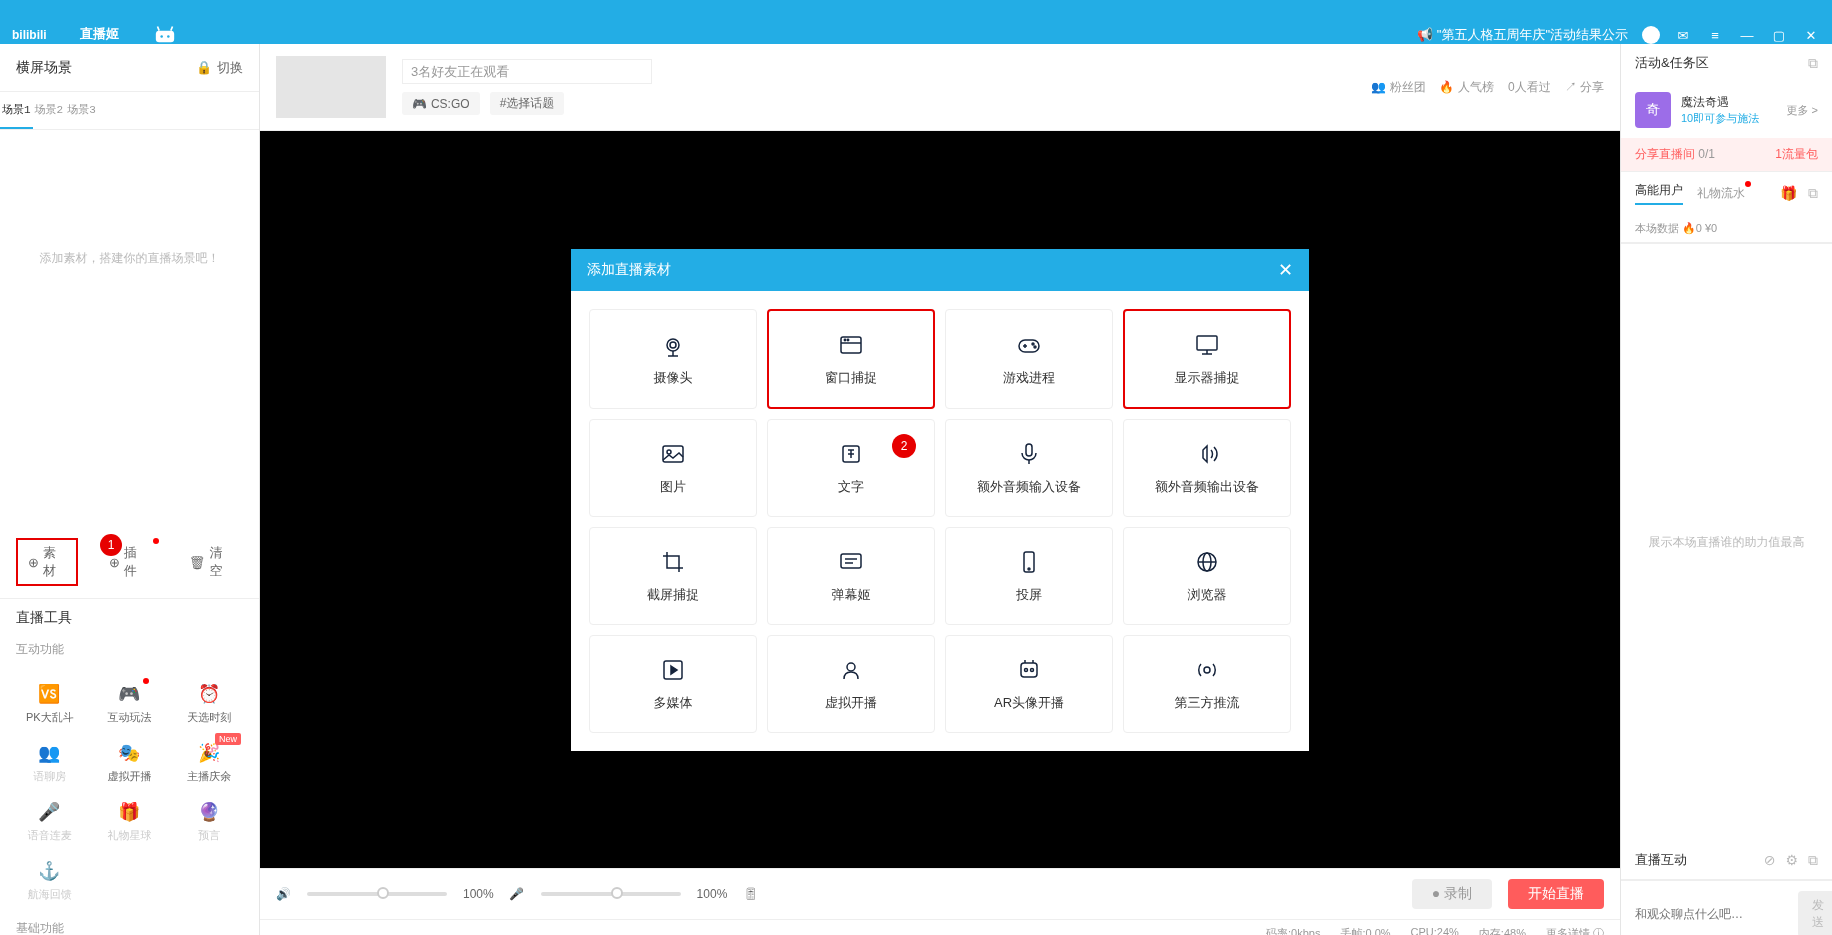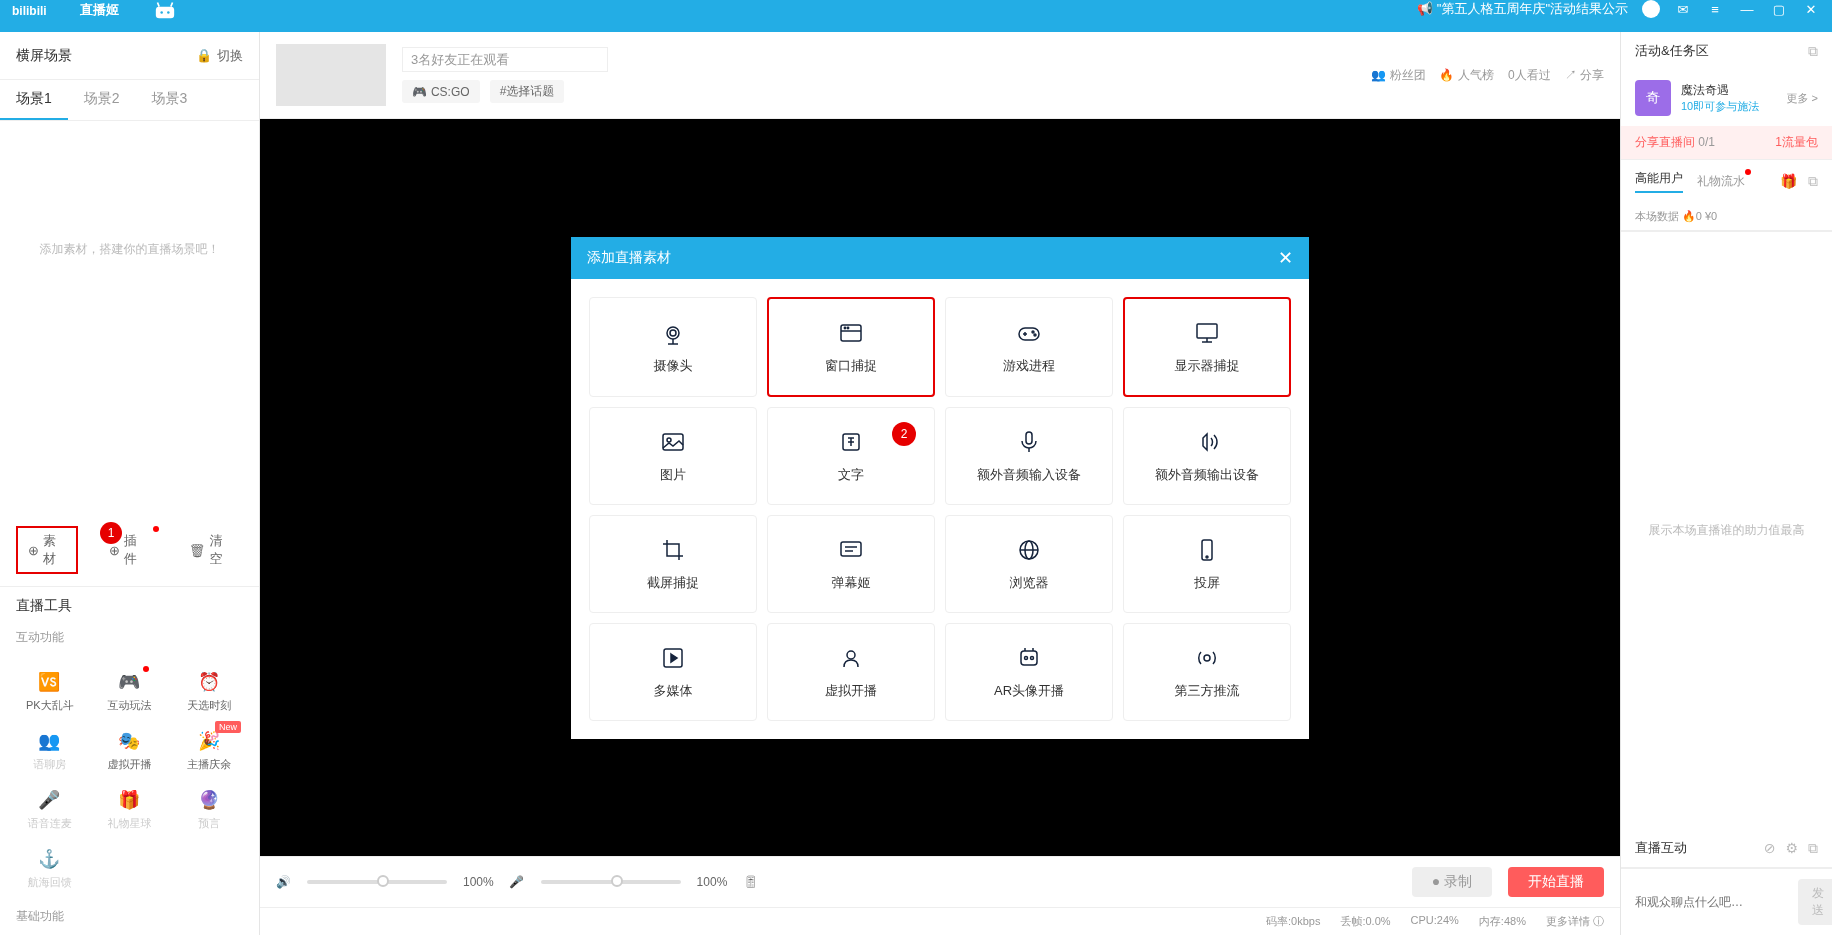--- a/index.html
+++ b/index.html
@@ -1,35 +1,35 @@
 <!DOCTYPE html>
 <html><head>
   <meta charset="utf-8">
   <style>
     * { margin: 0; padding: 0; box-sizing: border-box; font-family: -apple-system, BlinkMacSystemFont, "Segoe UI", "Microsoft YaHei", sans-serif; }
     body { width: 1832px; height: 935px; background: #f5f5f5; overflow: hidden; }
     
     
-    .titlebar { height: 32px; background: #23ade5; display: flex; align-items: flex-start; padding: 0 12px; color: #fff; font-size: 13px; }
+    .titlebar { height: 44px; background: #23ade5; display: flex; align-items: flex-end; padding: 0 12px; color: #fff; font-size: 13px; }
     .titlebar-logo { display: flex; align-items: center; gap: 8px; font-weight: bold; }
     .titlebar-logo svg { width: 60px; height: 20px; }
     .titlebar-mascot { width: 30px; height: 24px; margin-left: 8px; }
     .titlebar-right { margin-left: auto; display: flex; align-items: center; gap: 14px; }
     .titlebar-icon { width: 18px; height: 18px; cursor: pointer; display: inline-flex; align-items: center; justify-content: center; }
     .titlebar-avatar { width: 18px; height: 18px; border-radius: 50%; background: #fff; }
     
     
     .main-container { display: flex; height: calc(100% - 32px); }
     
     
     .sidebar { width: 260px; background: #fff; display: flex; flex-direction: column; border-right: 1px solid #e5e5e5; }
     .scene-header { height: 48px; display: flex; align-items: center; padding: 0 16px; border-bottom: 1px solid #eee; font-size: 14px; color: #333; justify-content: space-between; }
     .scene-switch { display: flex; align-items: center; gap: 4px; color: #666; font-size: 13px; }
     .scene-tabs { display: flex; border-bottom: 1px solid #eee; }
-    .scene-tab { padding: 10px 16px; font-size: 14px; color: #999; cursor: pointer; border-bottom: 2px solid transparent; }
+    .scene-tab { padding: 10px 2px; font-size: 11px; color: #999; cursor: pointer; border-bottom: 2px solid transparent; font-family: Liberation Mono, monospace; }
     .scene-tab.active { color: #333; border-bottom-color: #23ade5; }
     .scene-content { flex: 1; display: flex; flex-direction: column; }
     .scene-placeholder { text-align: center; padding: 120px 20px 40px; color: #bbb; font-size: 12px; }
     .material-toolbar { display: flex; gap: 20px; padding: 12px 16px; align-items: center; }
     .material-btn { display: flex; align-items: center; gap: 4px; padding: 4px 10px; font-size: 13px; color: #666; cursor: pointer; border: 1px solid transparent; position: relative; }
     .material-btn.highlighted { border: 2px solid #e60000; }
     .annotation-badge { width: 22px; height: 22px; border-radius: 50%; background: #e60000; color: #fff; display: flex; align-items: center; justify-content: center; font-size: 12px; position: absolute; }
     .badge-1 { left: 100px; top: 8px; z-index: 5; }
     .red-dot { width: 6px; height: 6px; background: #f00; border-radius: 50%; position: absolute; top: -2px; right: -2px; }
     .tool-section { border-top: 1px solid #eee; }
@@ -39,21 +39,21 @@
     .tool-item { display: flex; flex-direction: column; align-items: center; gap: 4px; padding: 6px 4px; cursor: pointer; font-size: 11px; color: #666; position: relative; }
     .tool-item.disabled { color: #ccc; }
     .tool-item-icon { width: 24px; height: 24px; display: flex; align-items: center; justify-content: center; font-size: 18px; }
     .tool-new-badge { position: absolute; top: -2px; right: 6px; background: #ff5c5c; color: #fff; font-size: 9px; padding: 1px 4px; border-radius: 2px; }
     
     
     .center { flex: 1; display: flex; flex-direction: column; background: #fff; }
     .stream-header { display: flex; align-items: center; padding: 12px 16px; gap: 16px; border-bottom: 1px solid #eee; }
     .stream-thumb { width: 110px; height: 62px; background: #e5e5e5; }
     .stream-info { flex: 1; display: flex; flex-direction: column; gap: 8px; }
-    .stream-title-input { font-size: 13px; color: #999; padding: 4px 8px; border: 1px solid #eee; width: 206px; }
+    .stream-title-input { font-size: 13px; color: #999; padding: 4px 8px; border: 1px solid #eee; width: 250px; }
     .stream-tags { display: flex; gap: 10px; }
     .stream-tag { padding: 3px 10px; background: #f5f5f5; border-radius: 3px; font-size: 12px; color: #666; display: flex; align-items: center; gap: 4px; }
     .stream-actions { display: flex; gap: 14px; font-size: 12px; color: #999; align-items: center; }
     .stream-preview { flex: 1; background: #000; position: relative; }
     .stream-controls { display: flex; align-items: center; padding: 10px 16px; gap: 16px; border-top: 1px solid #eee; font-size: 12px; color: #666; }
     .slider { flex-shrink: 0; width: 140px; height: 4px; background: #ddd; border-radius: 2px; position: relative; }
     .slider-handle { width: 12px; height: 12px; background: #fff; border: 2px solid #ccc; border-radius: 50%; position: absolute; top: -5px; }
     .btn { padding: 6px 20px; border-radius: 4px; font-size: 14px; cursor: pointer; border: none; }
     .btn-record { background: #eee; color: #999; }
     .btn-start { background: #ff5c5c; color: #fff; }
@@ -302,32 +302,32 @@
               <div class="modal-item">
                 <div class="modal-item-icon"><svg viewBox="0 0 28 28">
                     <rect x="4" y="6" width="20" height="14" rx="2"></rect>
                     <line x1="8" y1="11" x2="20" y2="11"></line>
                     <line x1="8" y1="15" x2="16" y2="15"></line>
                   </svg></div>
                 <span>弹幕姬</span>
               </div>
               <div class="modal-item">
                 <div class="modal-item-icon"><svg viewBox="0 0 28 28">
+                    <rect x="9" y="4" width="10" height="20" rx="2"></rect>
+                    <circle cx="14" cy="21" r="1"></circle>
+                  </svg></div>
+                <span>投屏</span>
+              </div>
+              <div class="modal-item">
+                <div class="modal-item-icon"><svg viewBox="0 0 28 28">
                     <circle cx="14" cy="14" r="9"></circle>
                     <ellipse cx="14" cy="14" rx="4" ry="9"></ellipse>
                     <line x1="5" y1="14" x2="23" y2="14"></line>
                   </svg></div>
                 <span>浏览器</span>
-              </div>
-              <div class="modal-item">
-                <div class="modal-item-icon"><svg viewBox="0 0 28 28">
-                    <rect x="9" y="4" width="10" height="20" rx="2"></rect>
-                    <circle cx="14" cy="21" r="1"></circle>
-                  </svg></div>
-                <span>投屏</span>
               </div>
               <div class="modal-item">
                 <div class="modal-item-icon"><svg viewBox="0 0 28 28">
                     <rect x="5" y="5" width="18" height="18" rx="2"></rect>
                     <path d="M12 10 L18 14 L12 18 Z" fill="#15233b"></path>
                   </svg></div>
                 <span>多媒体</span>
               </div>
               <div class="modal-item">
                 <div class="modal-item-icon"><svg viewBox="0 0 28 28">

